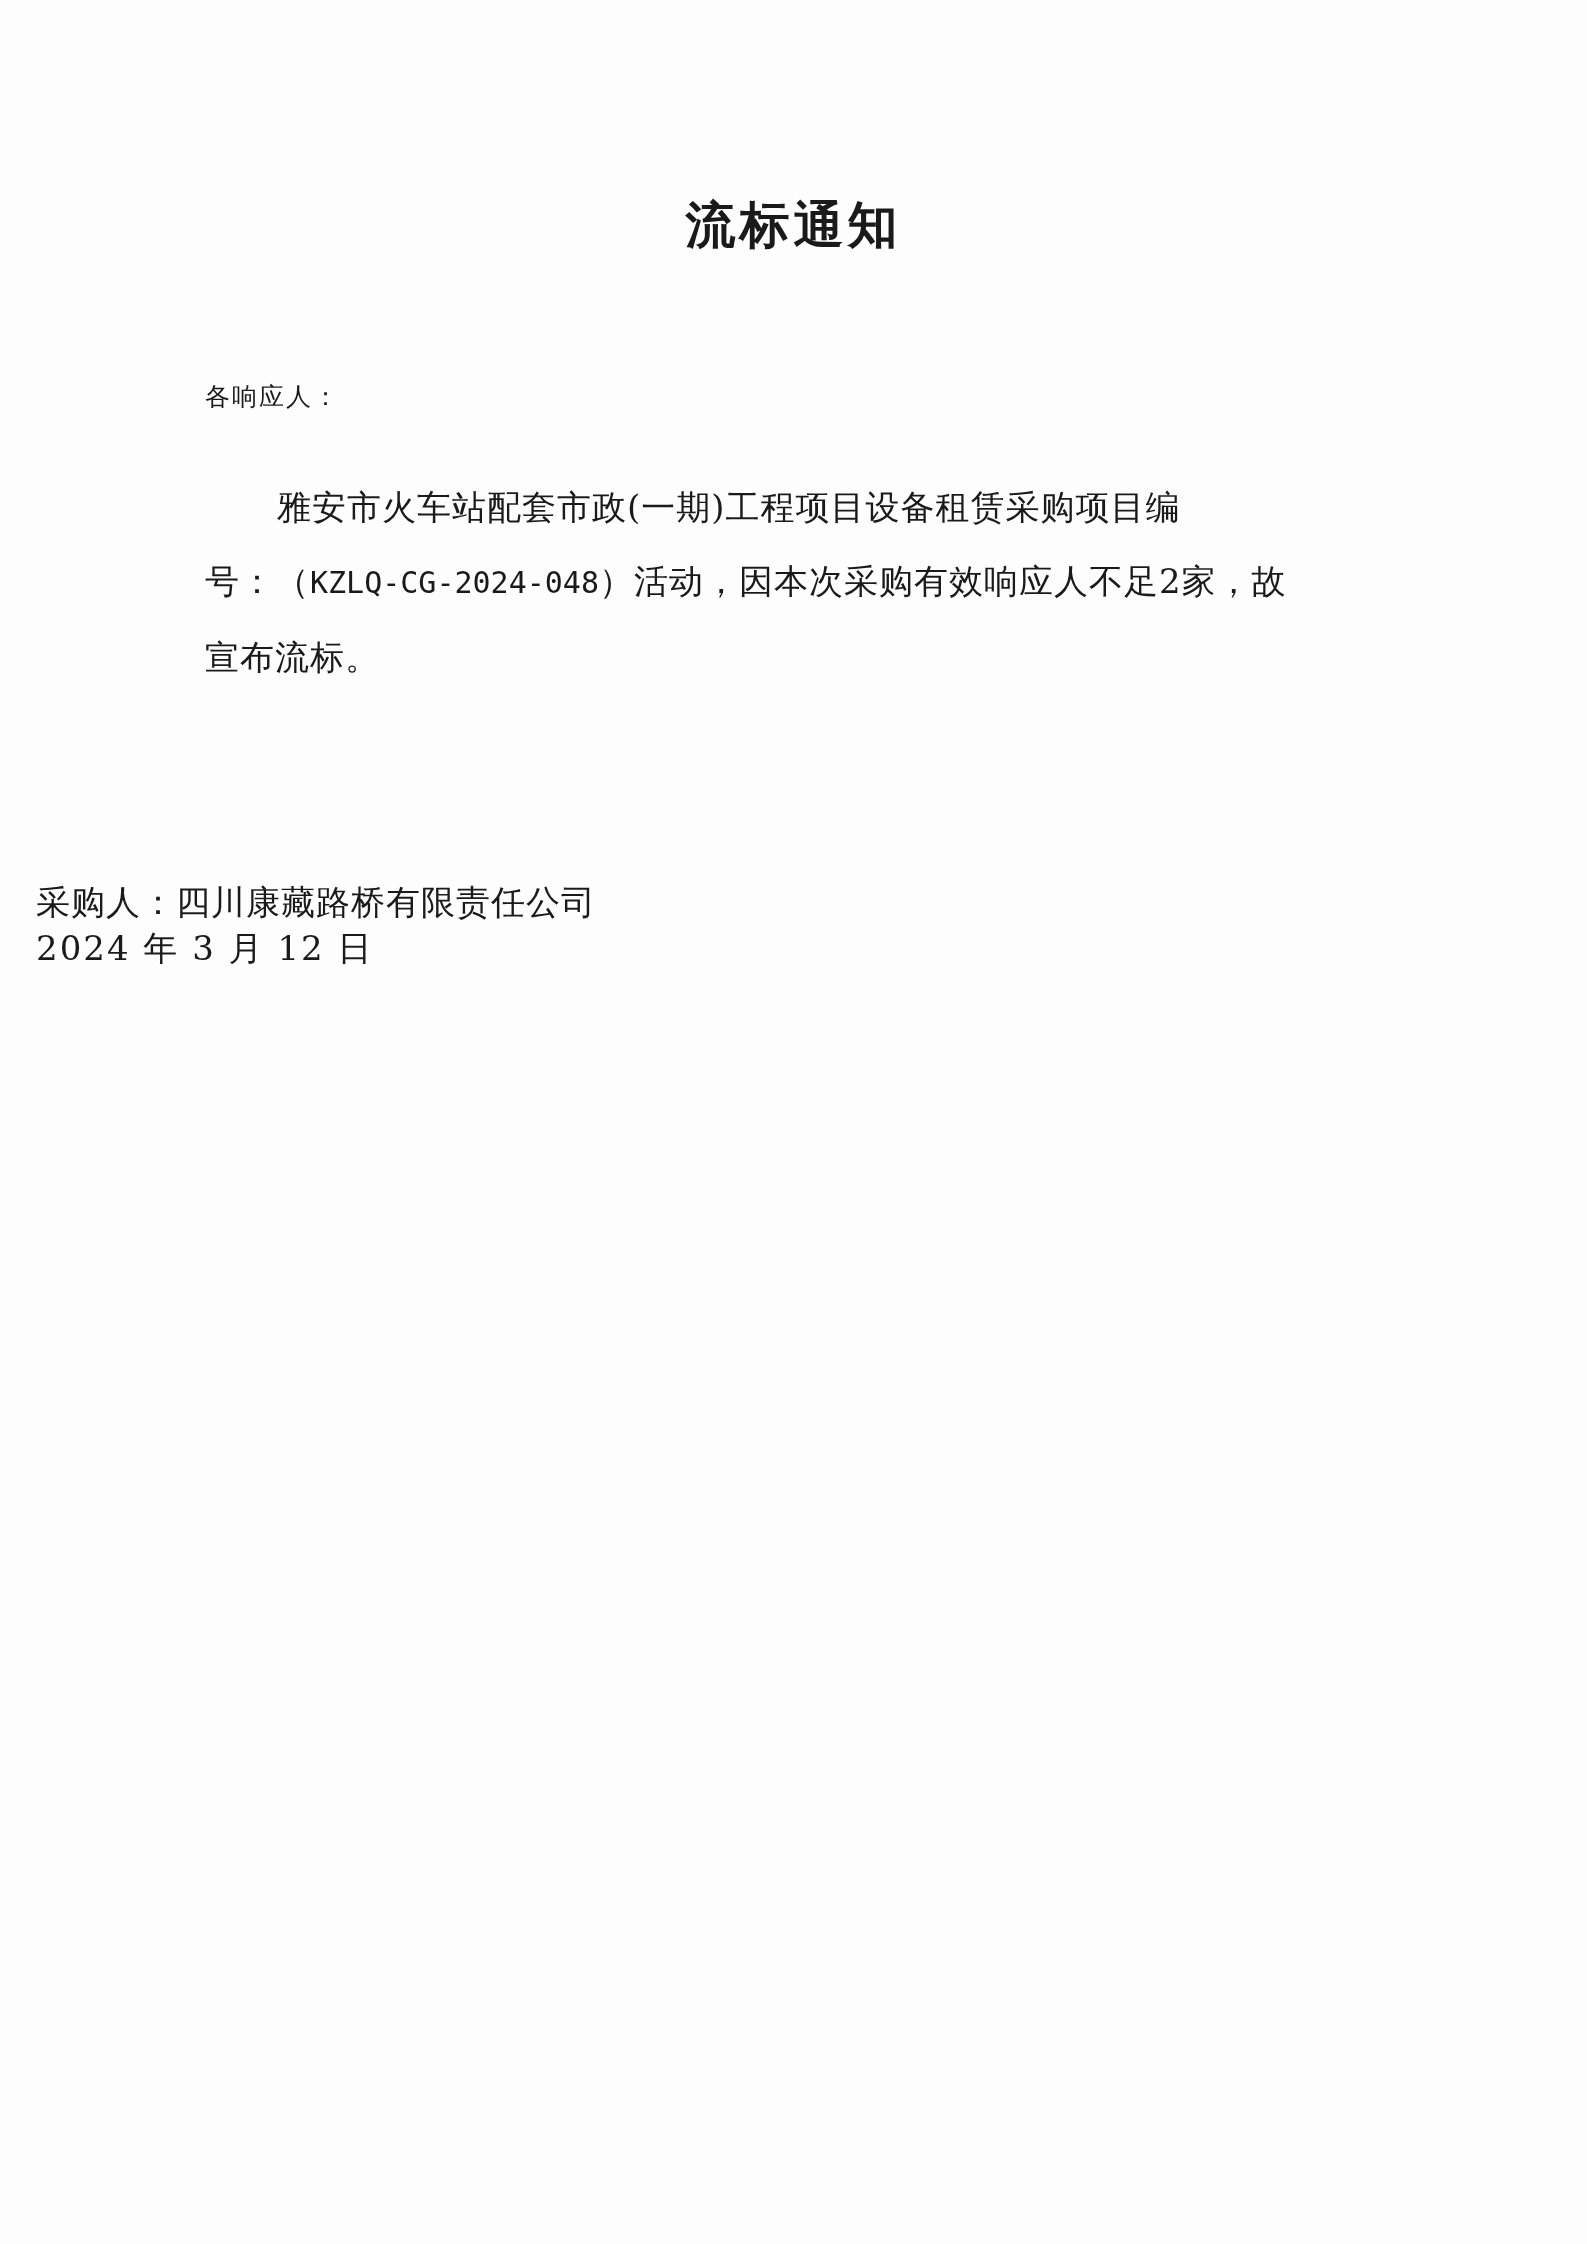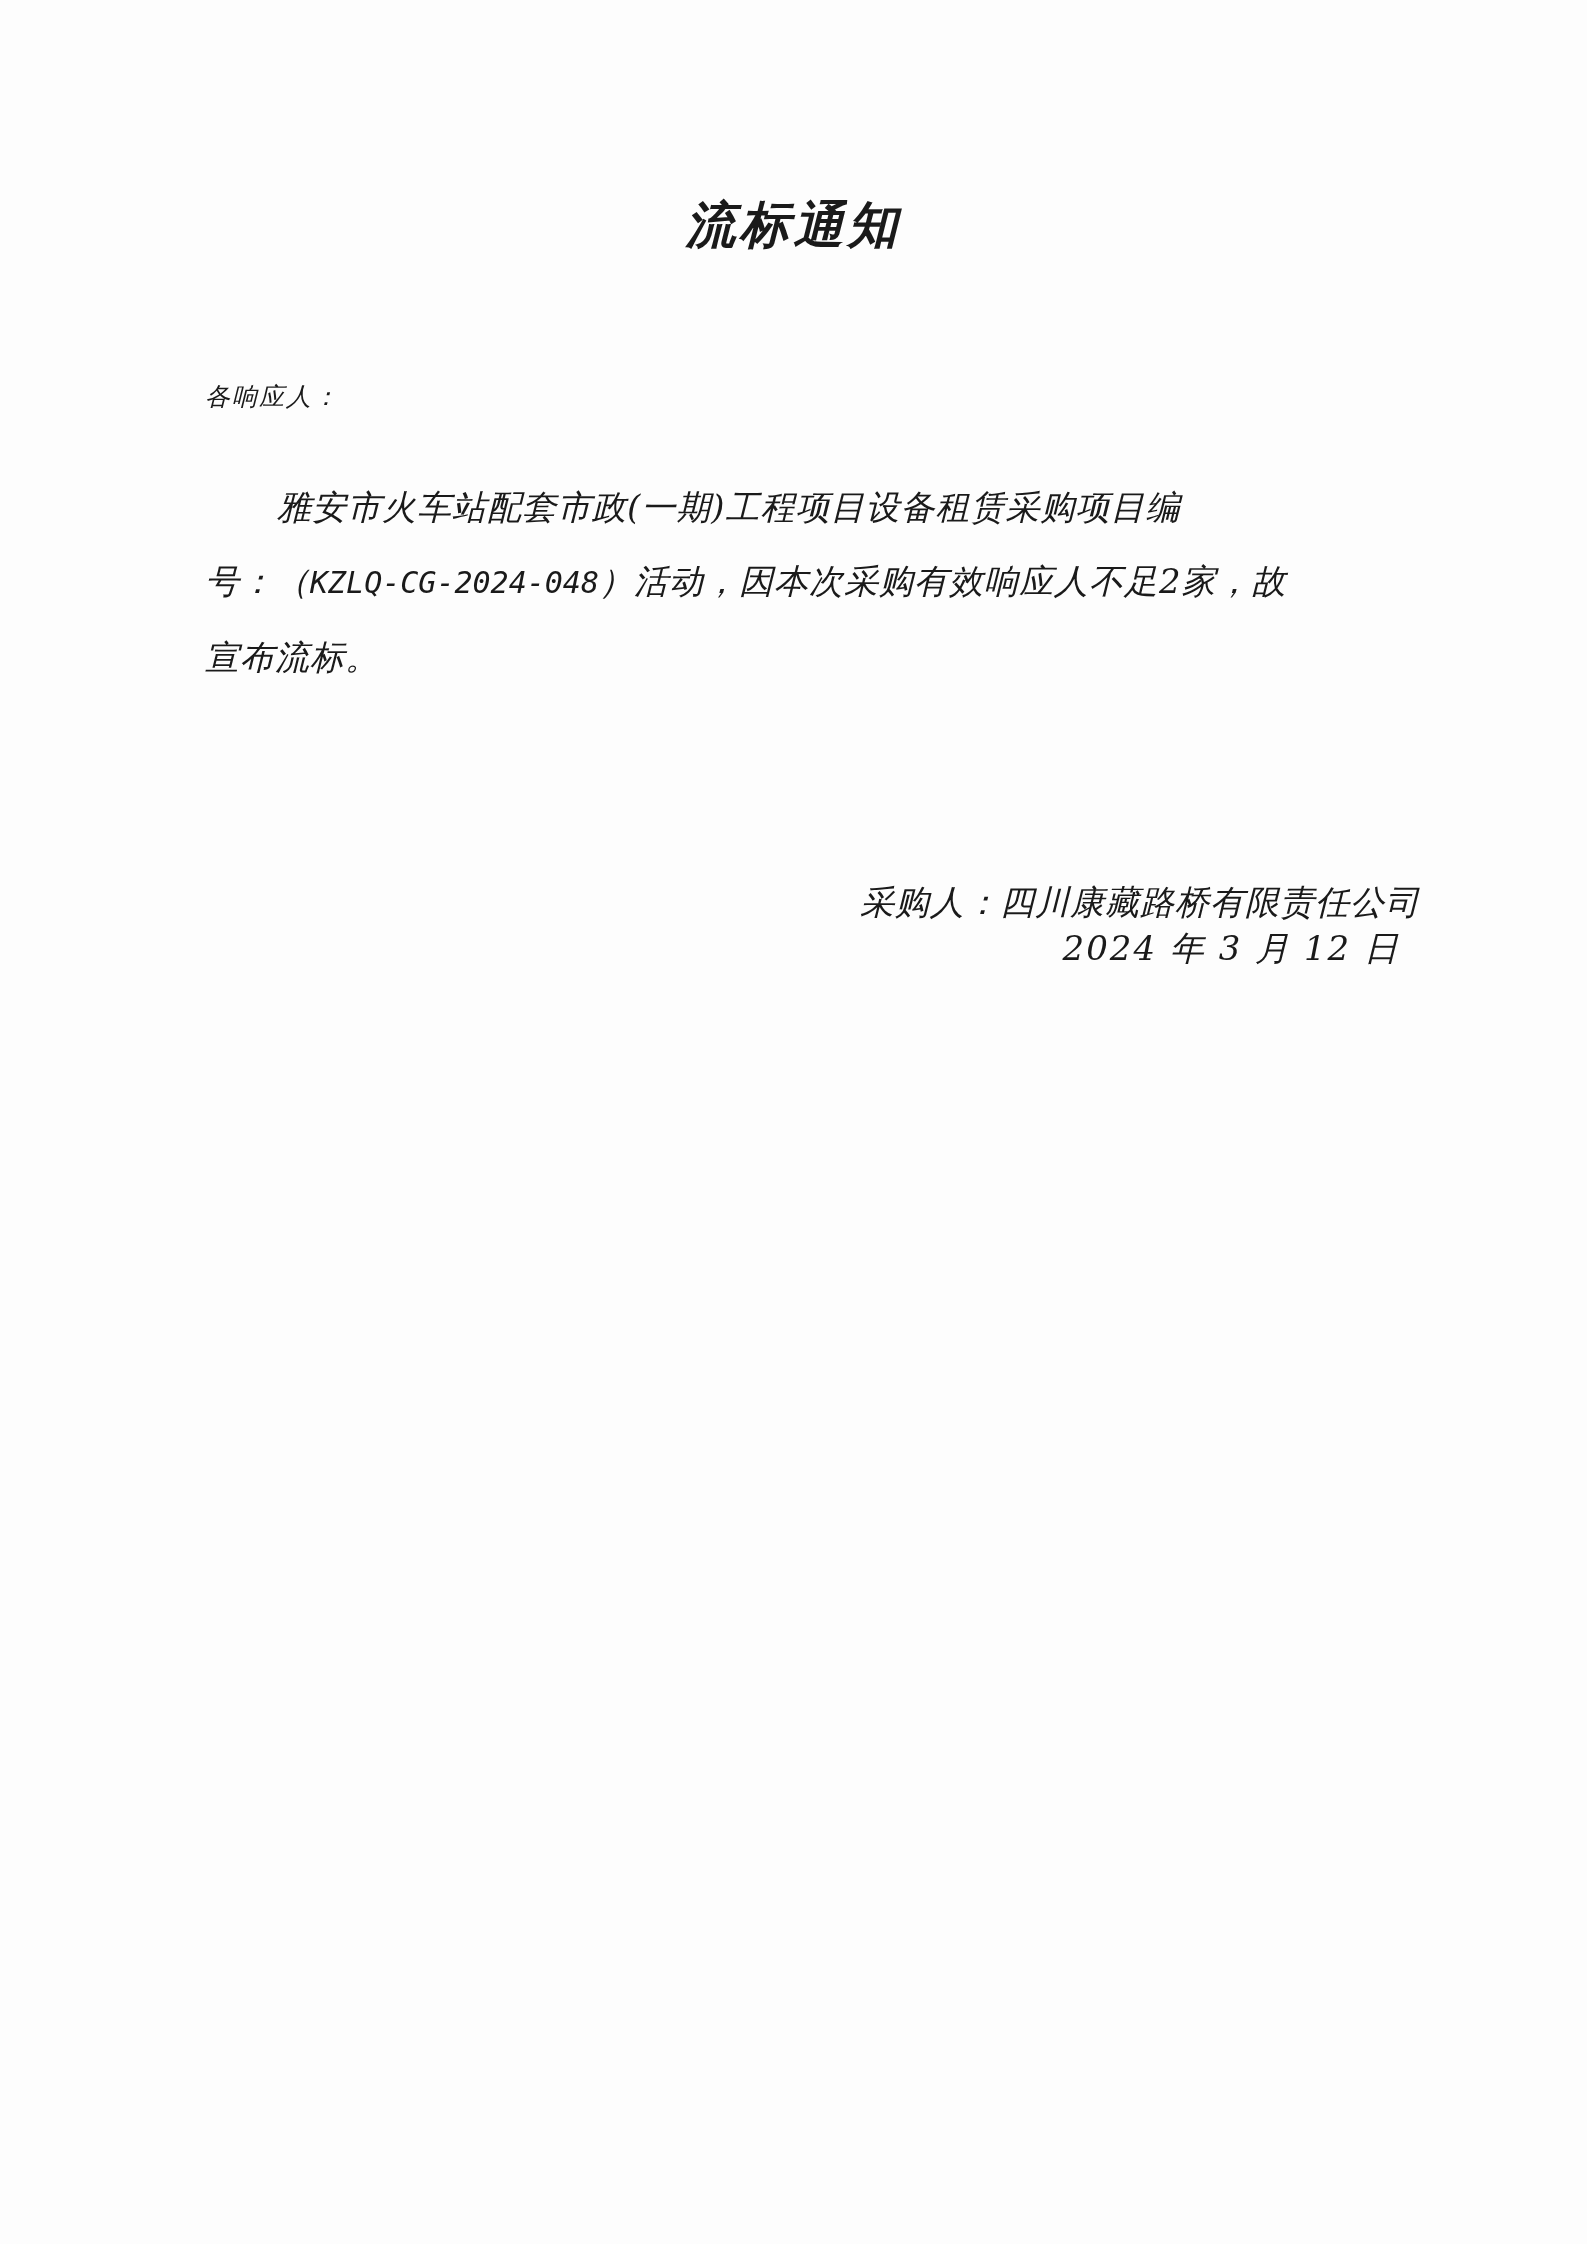--- a/index.html
+++ b/index.html
@@ -14,21 +14,20 @@
     font-family: "DejaVu Serif", "Liberation Serif", serif;
     color: #1a1a1a;
     overflow: hidden;
   }
 
   
   .page {
     position: absolute;
     inset: 0;
     background: #fdfdfd;
-    font-style: italic;
   }
 
   .doc-title {
     position: absolute;
     top: 192px;
     left: 0;
     width: 100%;
     text-align: center;
     font-size: 50px;
     font-weight: bold;
@@ -62,21 +61,22 @@
     font-family: "DejaVu Sans Mono", "Liberation Mono", monospace;
     font-size: 30px;
     letter-spacing: 0px;
   }
 
   .signature-block {
     position: absolute;
     top: 880px;
     left: 0;
     width: 1420px;
-    text-align: right;
+    text-align: left;
+    padding-left: 36px;
   }
   .sign-line {
     font-size: 34px;
     letter-spacing: 1px;
   }
   .date-line {
     font-size: 34px;
     letter-spacing: 2px;
     padding-right: 20px;
   }

